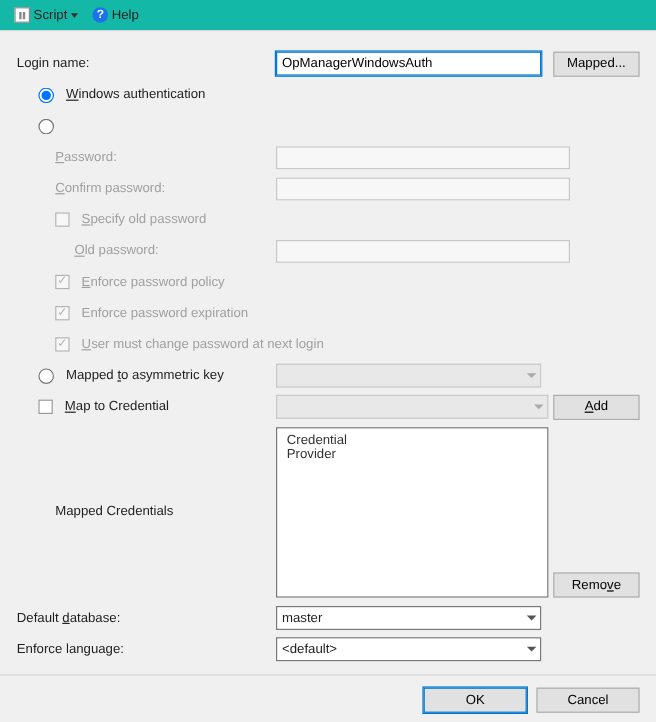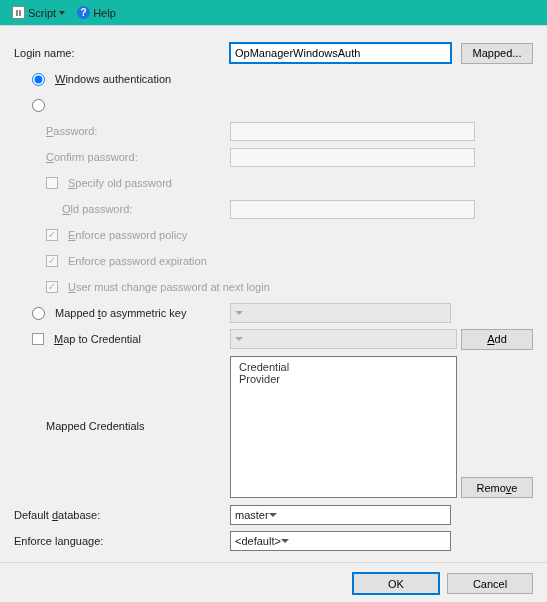--- a/index.html
+++ b/index.html
@@ -114,21 +114,21 @@
     background: #f7f7f7;
     border: 1px solid #c8c8c8;
   }
   .combo {
     width: 100%;
     height: 20px;
     border: 1px solid #7a7a7a;
     background: #fff;
     display: flex;
     align-items: center;
-    justify-content: flex-start;
+    justify-content: space-between;
     padding: 0 3px 0 4px;
   }
   .combo.disabled {
     background: #e8e8e8;
     border-color: #c8c8c8;
     color: #888;
   }
   .combo .arrow {
     width: 0; height: 0;
     border-left: 4px solid transparent;

